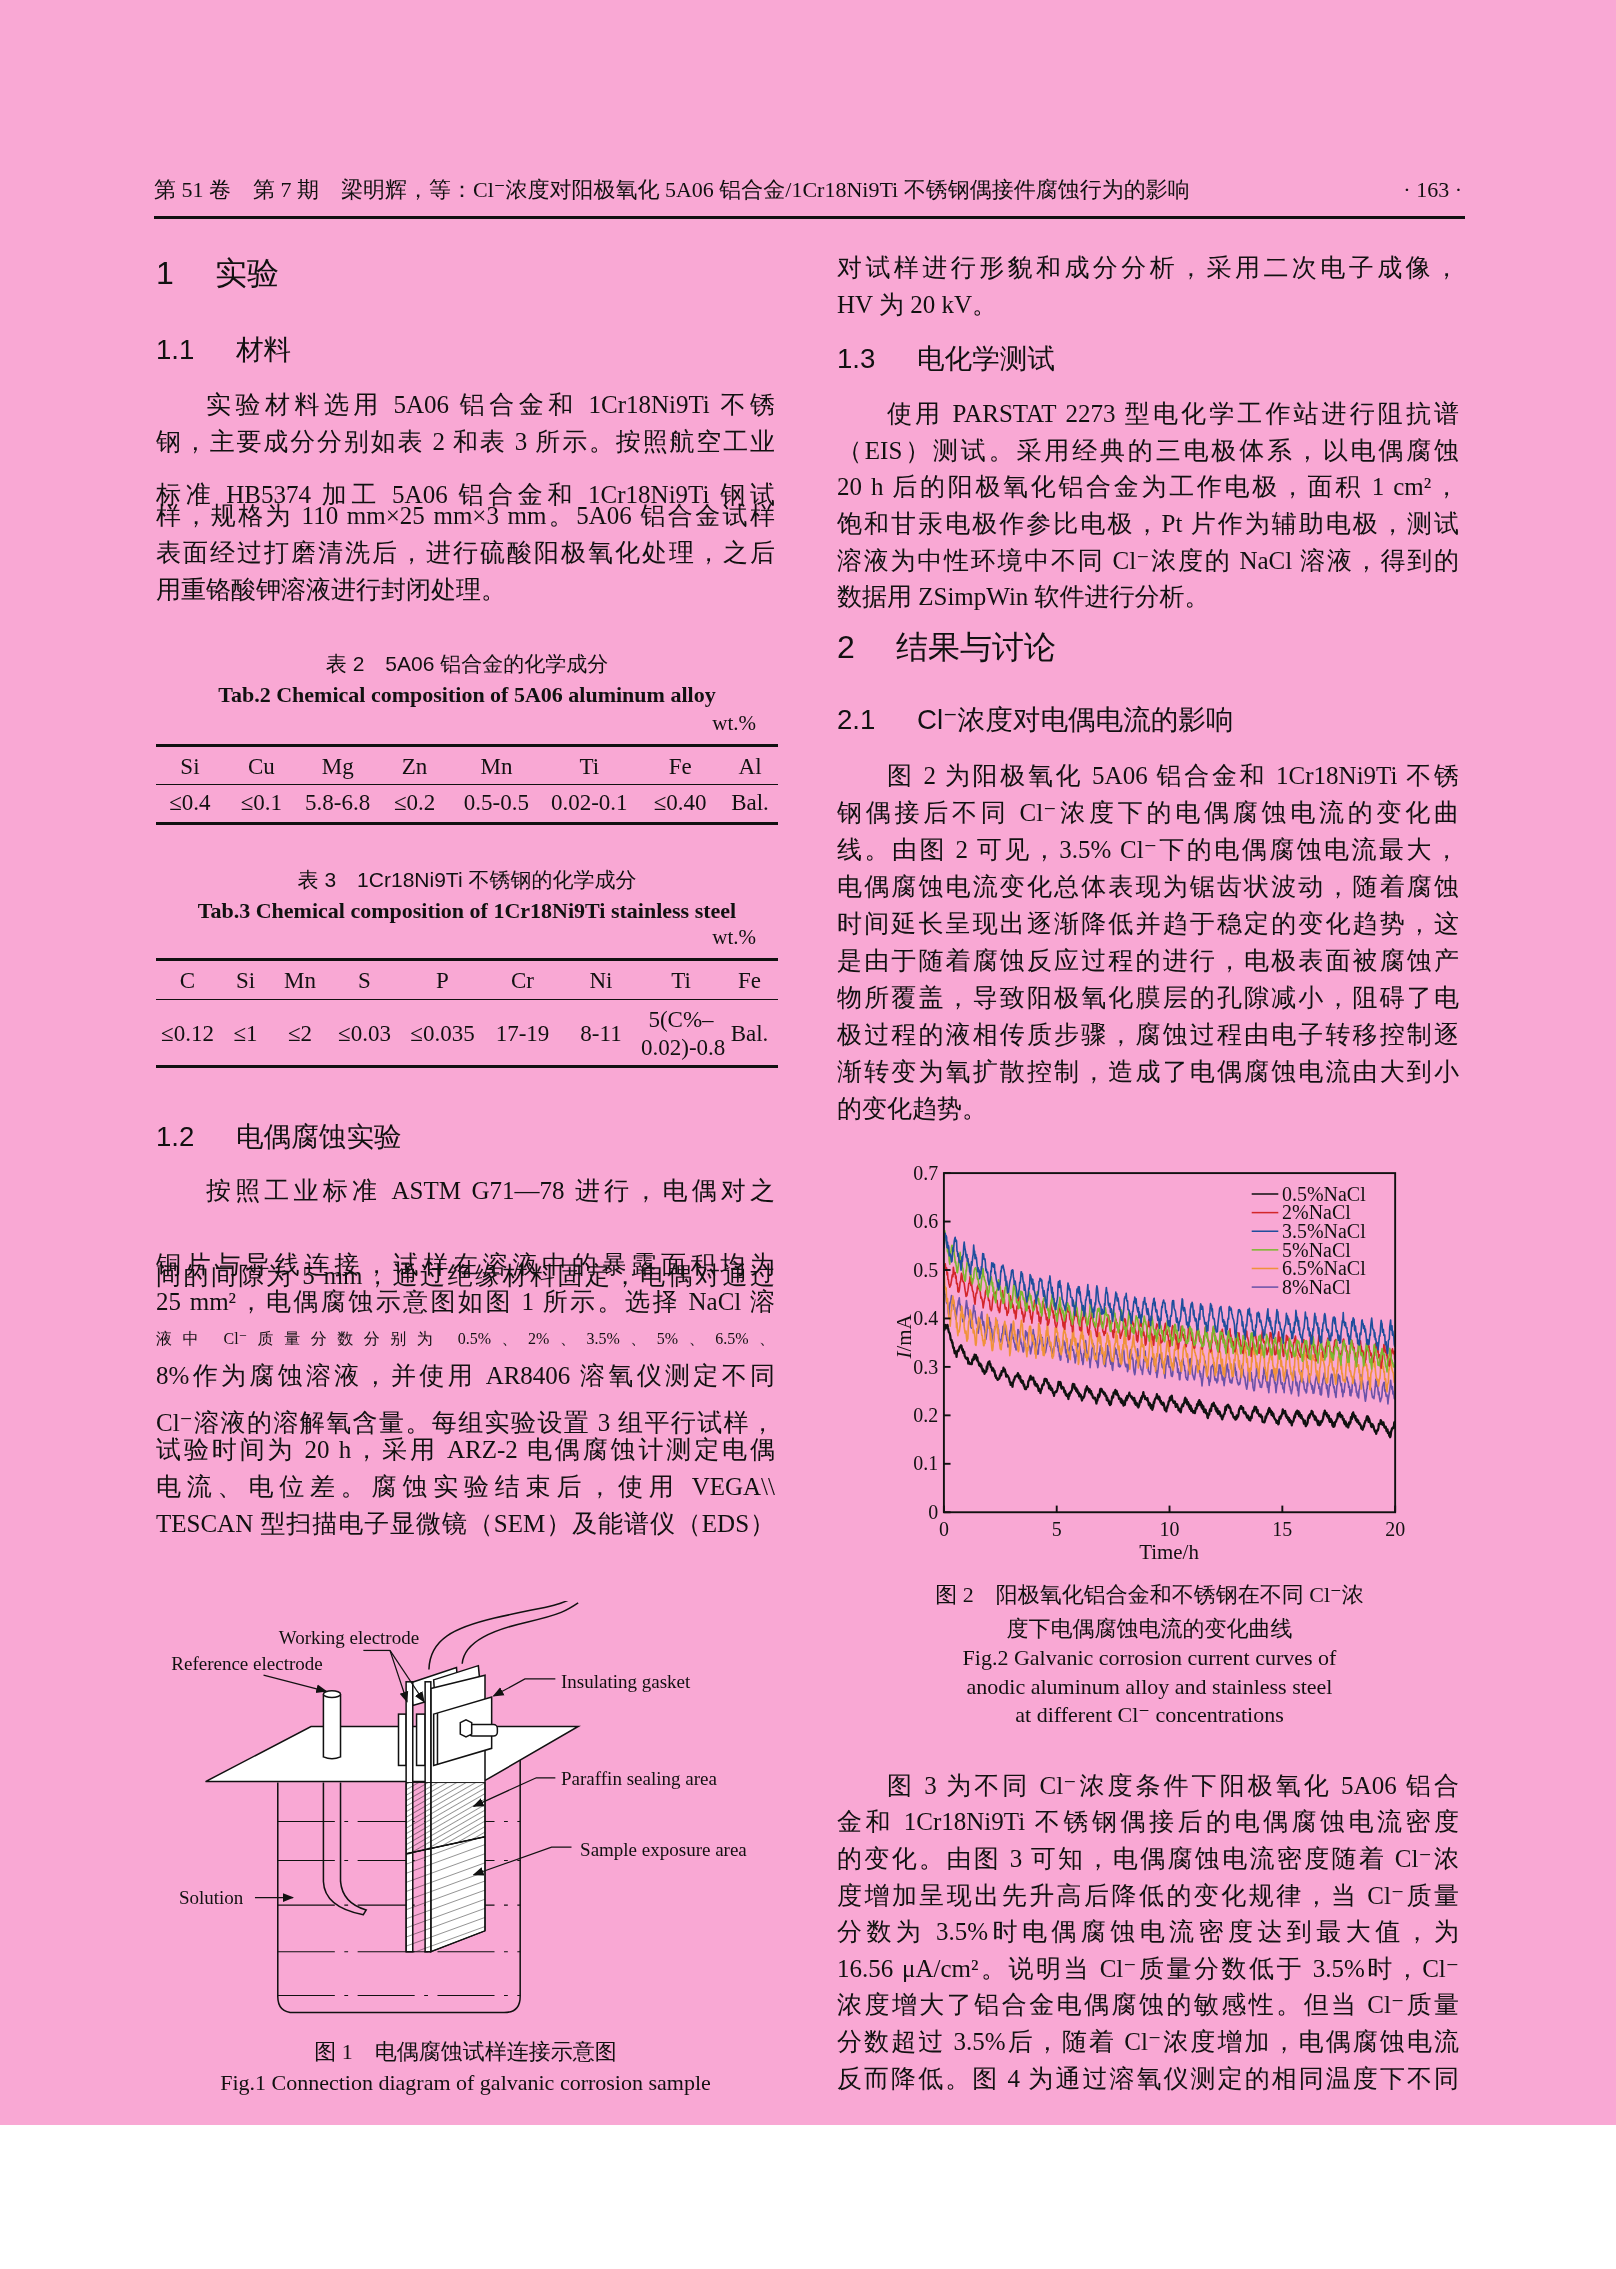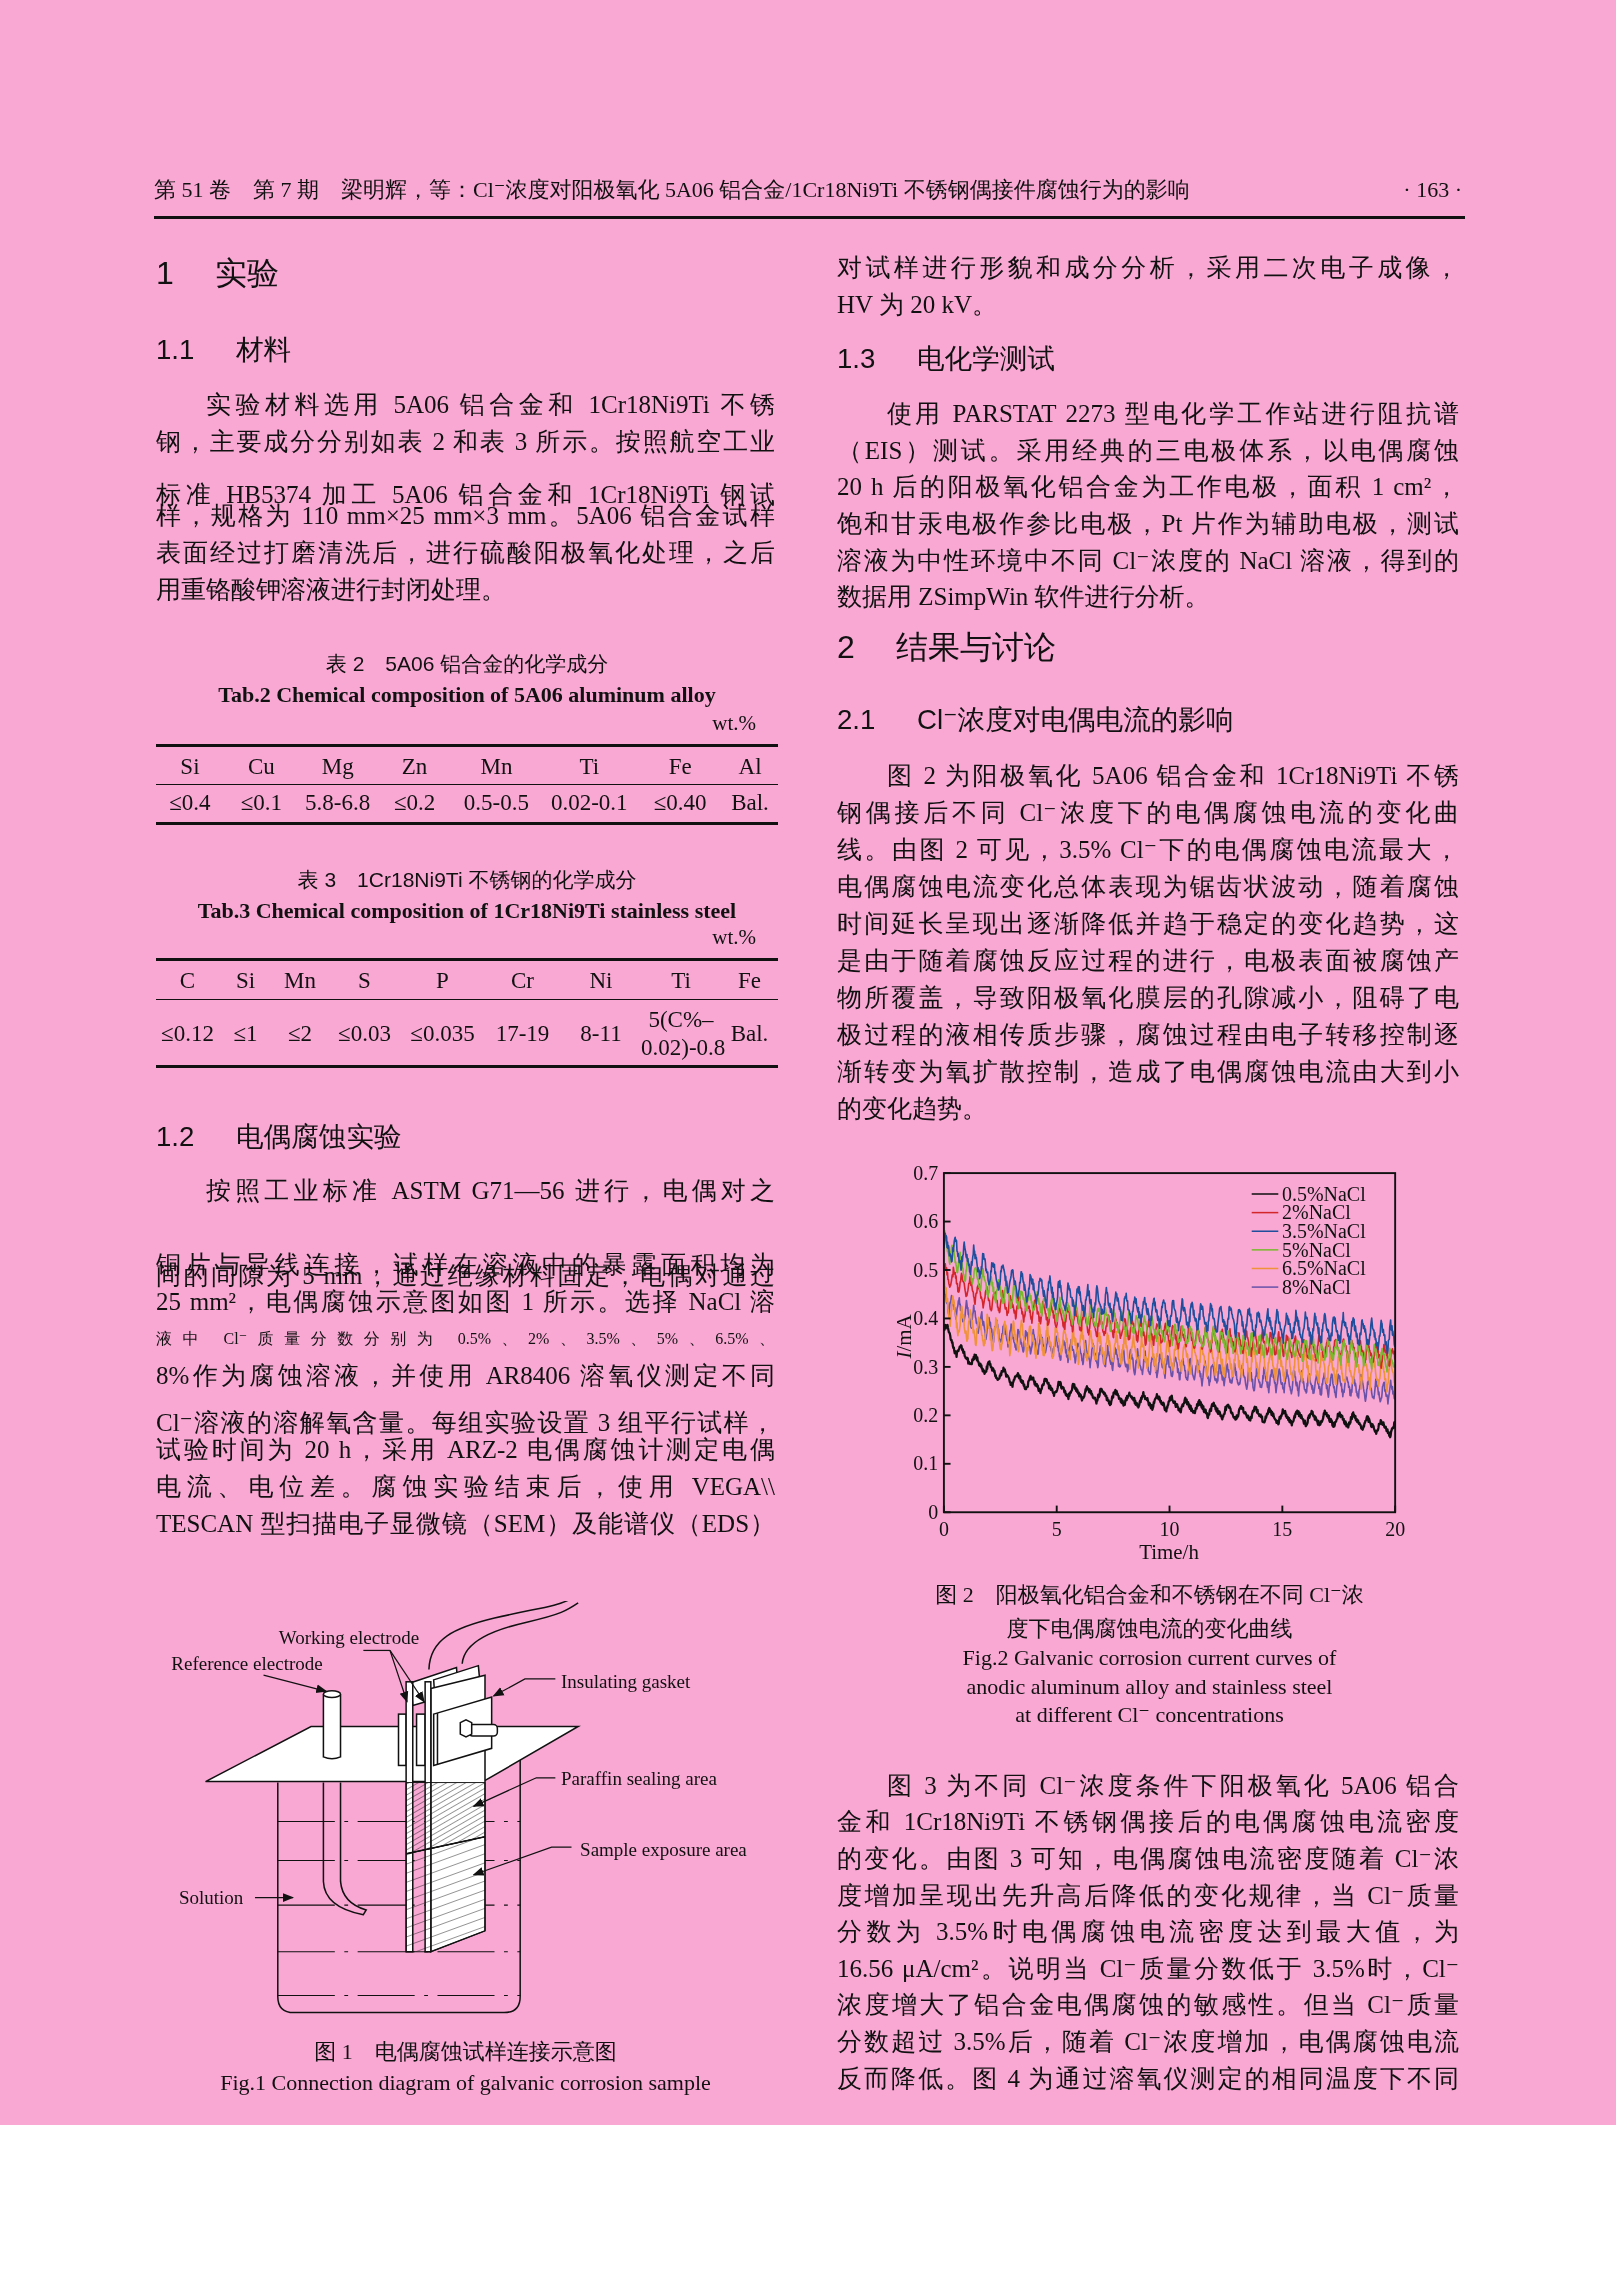--- a/index.html
+++ b/index.html
@@ -133,21 +133,21 @@
       <div class="c">Bal.</div>
     </div>
     <div class="rule thick" style="top:1065px"></div>
   </div>
 
   <div class="h h2" style="left:156px; top:1118px;">
     <span class="hn">1.2</span><span>电偶腐蚀实验</span>
   </div>
 
   <div>
-    <div class="ln lc indent" style="top: 1172px;">按照工业标准 ASTM G71—56 进行，电偶对之</div>
+    <div class="ln lc indent" style="top: 1172px;">按照工业标准 ASTM G71—78 进行，电偶对之</div>
     <div class="ln lc" style="top: 1209px; margin-top: 48px;">间的间隙为 5 mm，通过绝缘材料固定，电偶对通过</div>
     <div class="ln lc" style="top: 1246px;">铜片与导线连接，试样在溶液中的暴露面积均为</div>
     <div class="ln lc" style="top: 1283px;">25 mm²，电偶腐蚀示意图如图 1 所示。选择 NaCl 溶</div>
     <div class="ln lc" style="top: 1320px; font-size: 16px;">液中 Cl⁻质量分数分别为 0.5%、2%、3.5%、5%、6.5%、</div>
     <div class="ln lc" style="top: 1357px;">8%作为腐蚀溶液，并使用 AR8406 溶氧仪测定不同</div>
     <div class="ln lc" style="top: 1394px; margin-top: 10px;">Cl⁻溶液的溶解氧含量。每组实验设置 3 组平行试样，</div>
     <div class="ln lc" style="top: 1431px;">试验时间为 20 h，采用 ARZ-2 电偶腐蚀计测定电偶</div>
     <div class="ln lc" style="top: 1468px;">电流、电位差。腐蚀实验结束后，使用 VEGA\\</div>
     <div class="ln lc" style="top: 1505px;">TESCAN 型扫描电子显微镜（SEM）及能谱仪（EDS）</div>
   </div>

